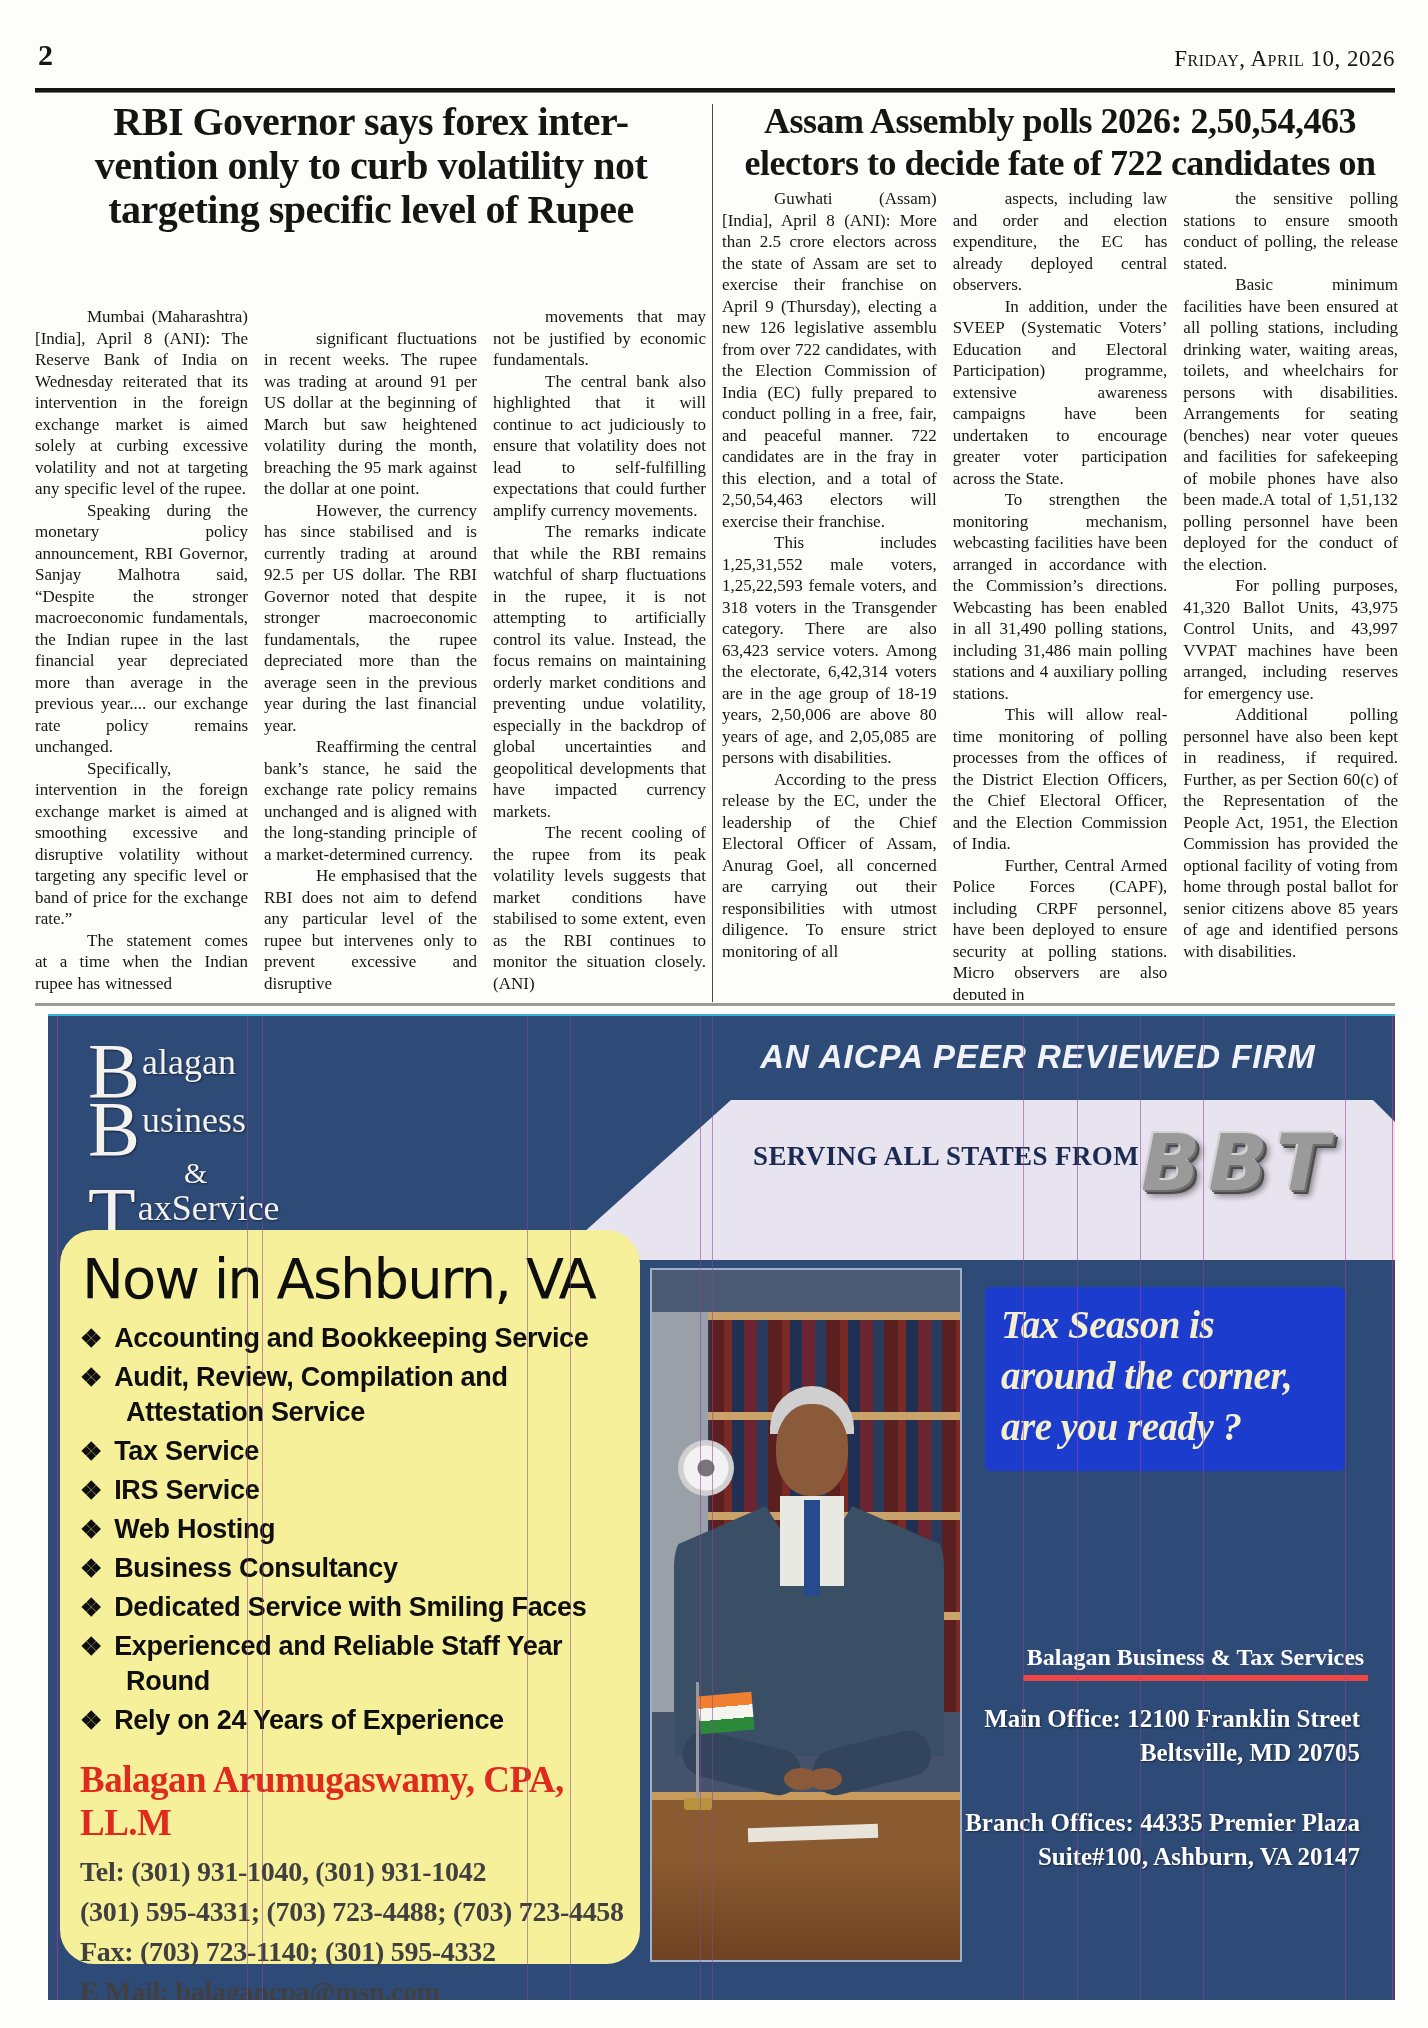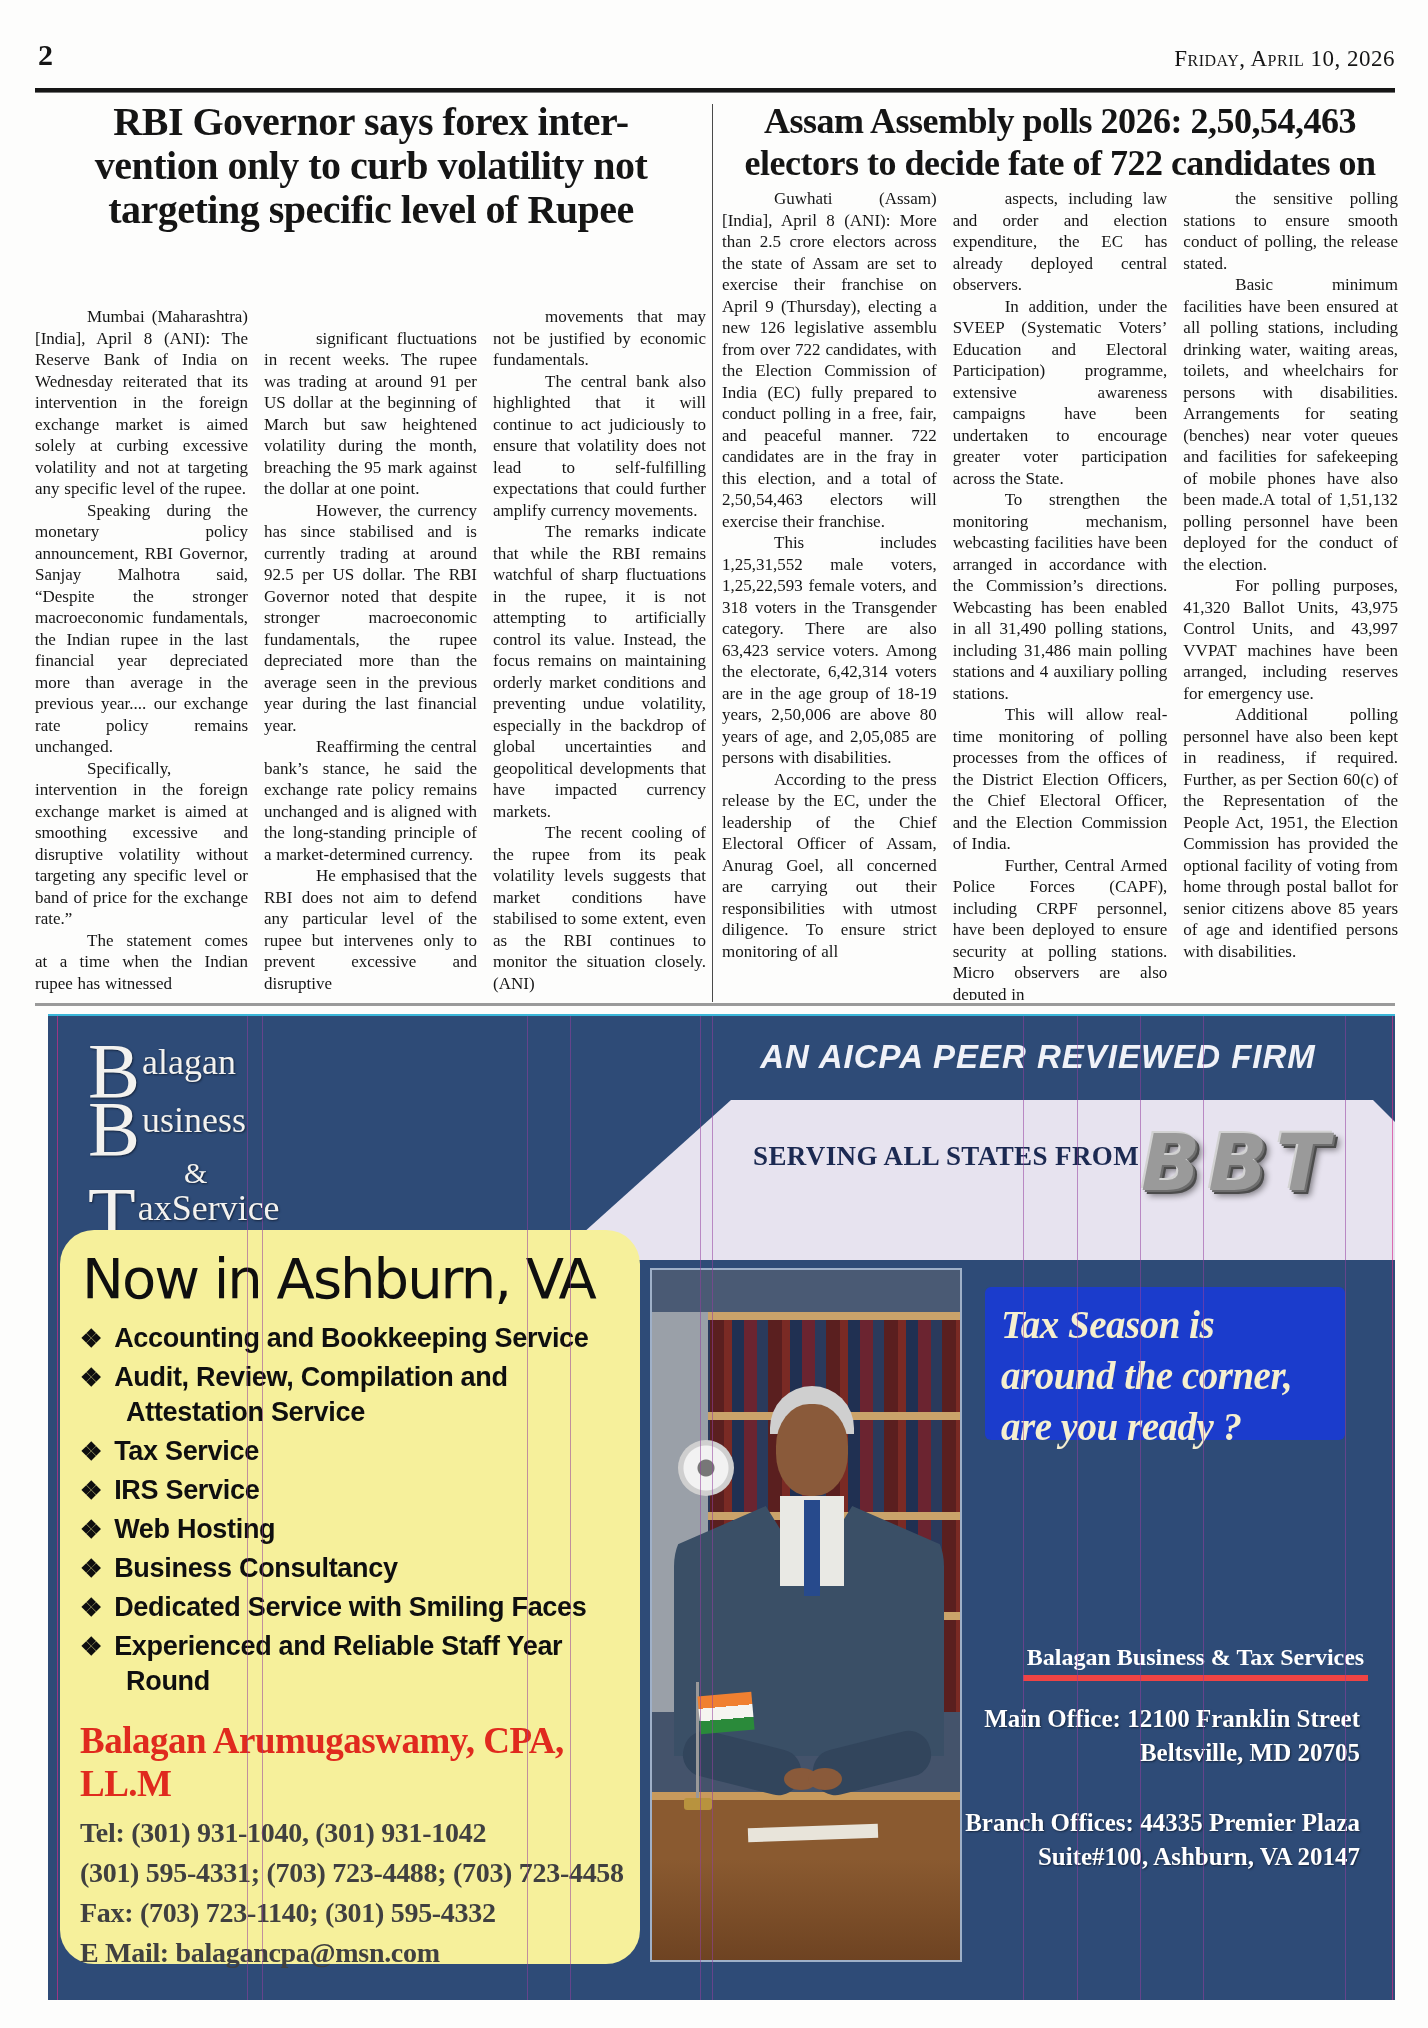--- a/index.html
+++ b/index.html
@@ -86,21 +86,21 @@
   .handR{position:absolute;left:156px;top:498px;width:34px;height:22px;border-radius:50%;background:#8a5a3a;}
   .ph-desk{position:absolute;left:0;bottom:0;width:100%;height:168px;
            background:linear-gradient(#c89a5c 0 8px,#8a5a30 8px 40%,#6e4322);}
   .flagpole{position:absolute;left:44px;bottom:160px;width:3px;height:118px;background:#999;}
   .flag{position:absolute;left:47px;bottom:228px;width:54px;height:38px;transform:rotate(-5deg);
         background:linear-gradient(#f08030 0 33%,#f5f5f0 33% 66%,#2a8a3a 66%);}
   .flagbase{position:absolute;left:32px;bottom:150px;width:28px;height:12px;background:#b8933e;border-radius:3px;}
   .papers{position:absolute;left:96px;bottom:120px;width:130px;height:14px;background:#e8e4da;transform:rotate(-2deg);}
 
   
-  .taxbox{position:absolute;left:937px;top:271px;width:360px;height:153px;background:#1b3ccc;
+  .taxbox{position:absolute;left:937px;top:271px;width:360px;height:184px;background:#1b3ccc;
           border-radius:6px;padding:12px 10px 0 16px;box-sizing:border-box;}
   .taxbox div{font-family:"Liberation Serif",serif;font-style:italic;font-weight:bold;
               font-size:39px;line-height:51px;color:#f5efcf;letter-spacing:-.5px;}
   .right-title{position:absolute;left:975px;top:628px;width:345px;text-align:center;
                font-family:"Liberation Serif",serif;font-weight:bold;font-size:24px;color:#fff;
                border-bottom:6px solid #ef4444;padding-bottom:4px;}
   .addr{position:absolute;left:860px;width:452px;text-align:right;color:#fff;
         font-family:"Liberation Serif",serif;font-weight:bold;font-size:25px;line-height:34px;
         text-shadow:1px 1px 2px #16263f;}
   .addr.main{top:686px;}
@@ -209,20 +209,21 @@
       <div class="now-in">Now in Ashburn, VA</div>
       <ul class="svc-list">
         <li><span class="blt">❖</span><span>Accounting and Bookkeeping Service</span></li>
         <li><span class="blt">❖</span><span>Audit, Review, Compilation and Attestation Service</span></li>
         <li><span class="blt">❖</span><span>Tax Service</span></li>
         <li><span class="blt">❖</span><span>IRS Service</span></li>
         <li><span class="blt">❖</span><span>Web Hosting</span></li>
         <li><span class="blt">❖</span><span>Business Consultancy</span></li>
         <li><span class="blt">❖</span><span>Dedicated Service with Smiling Faces</span></li>
         <li><span class="blt">❖</span><span>Experienced and Reliable Staff Year Round</span></li>
+        <li><span class="blt">❖</span><span>Rely on 24 Years of Experience</span></li>
       </ul>
       <div class="cpa-line">Balagan Arumugaswamy, CPA, LL.M</div>
       <div class="contact">
         <div>Tel: (301) 931-1040, (301) 931-1042</div>
         <div>(301) 595-4331; (703) 723-4488; (703) 723-4458</div>
         <div>Fax: (703) 723-1140; (301) 595-4332</div>
         <div>E Mail: balagancpa@msn.com</div>
 
       </div>
     </div>

